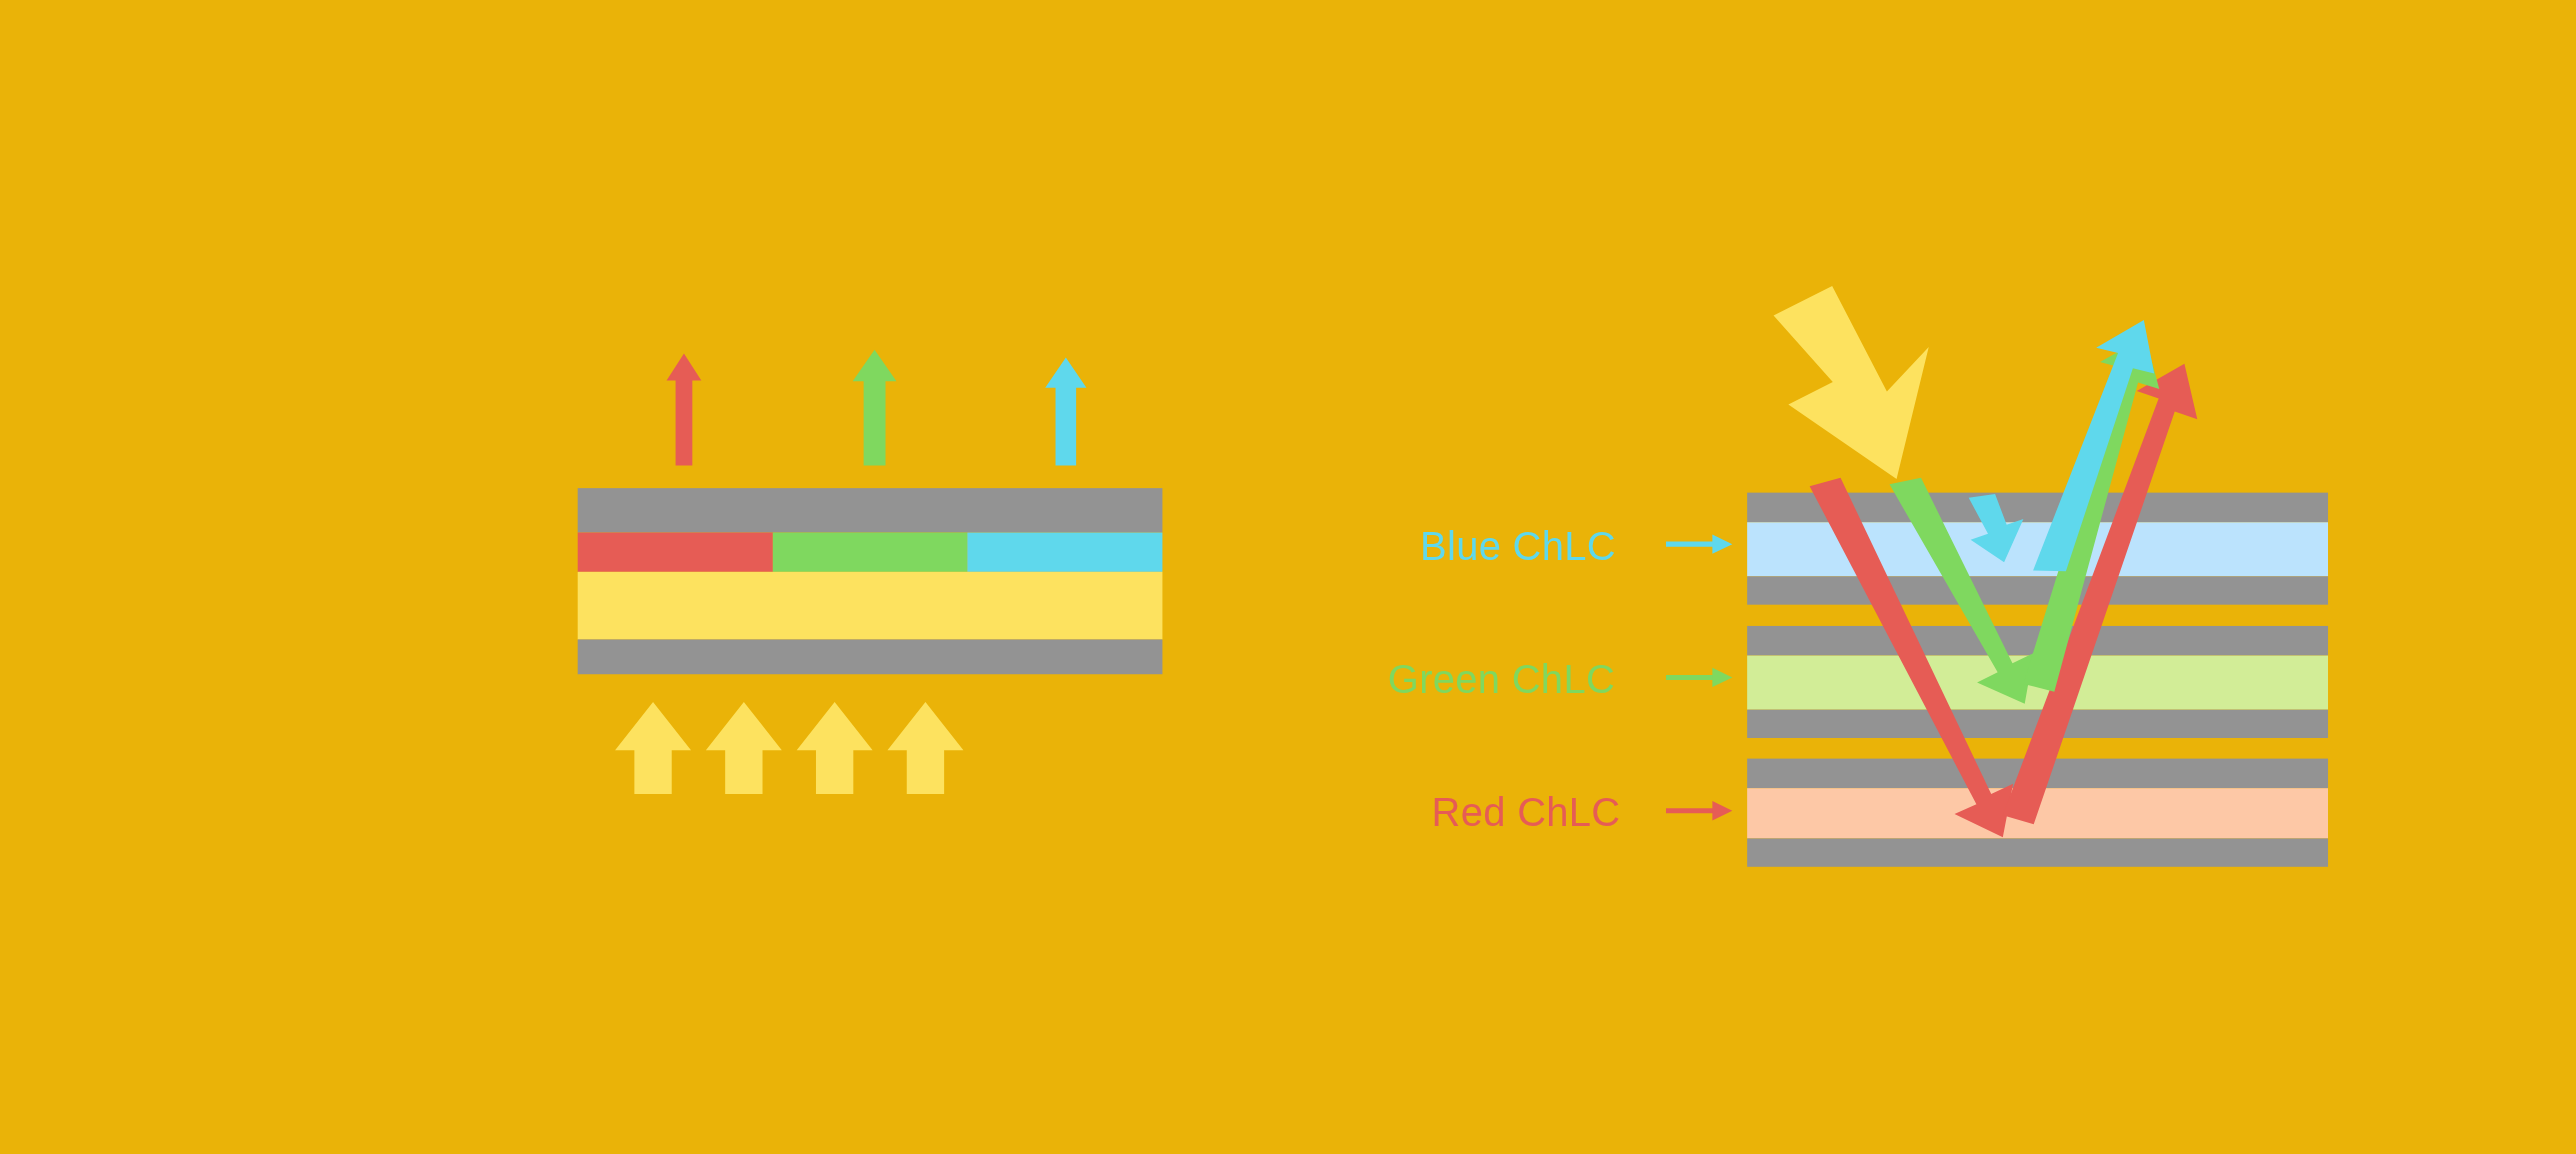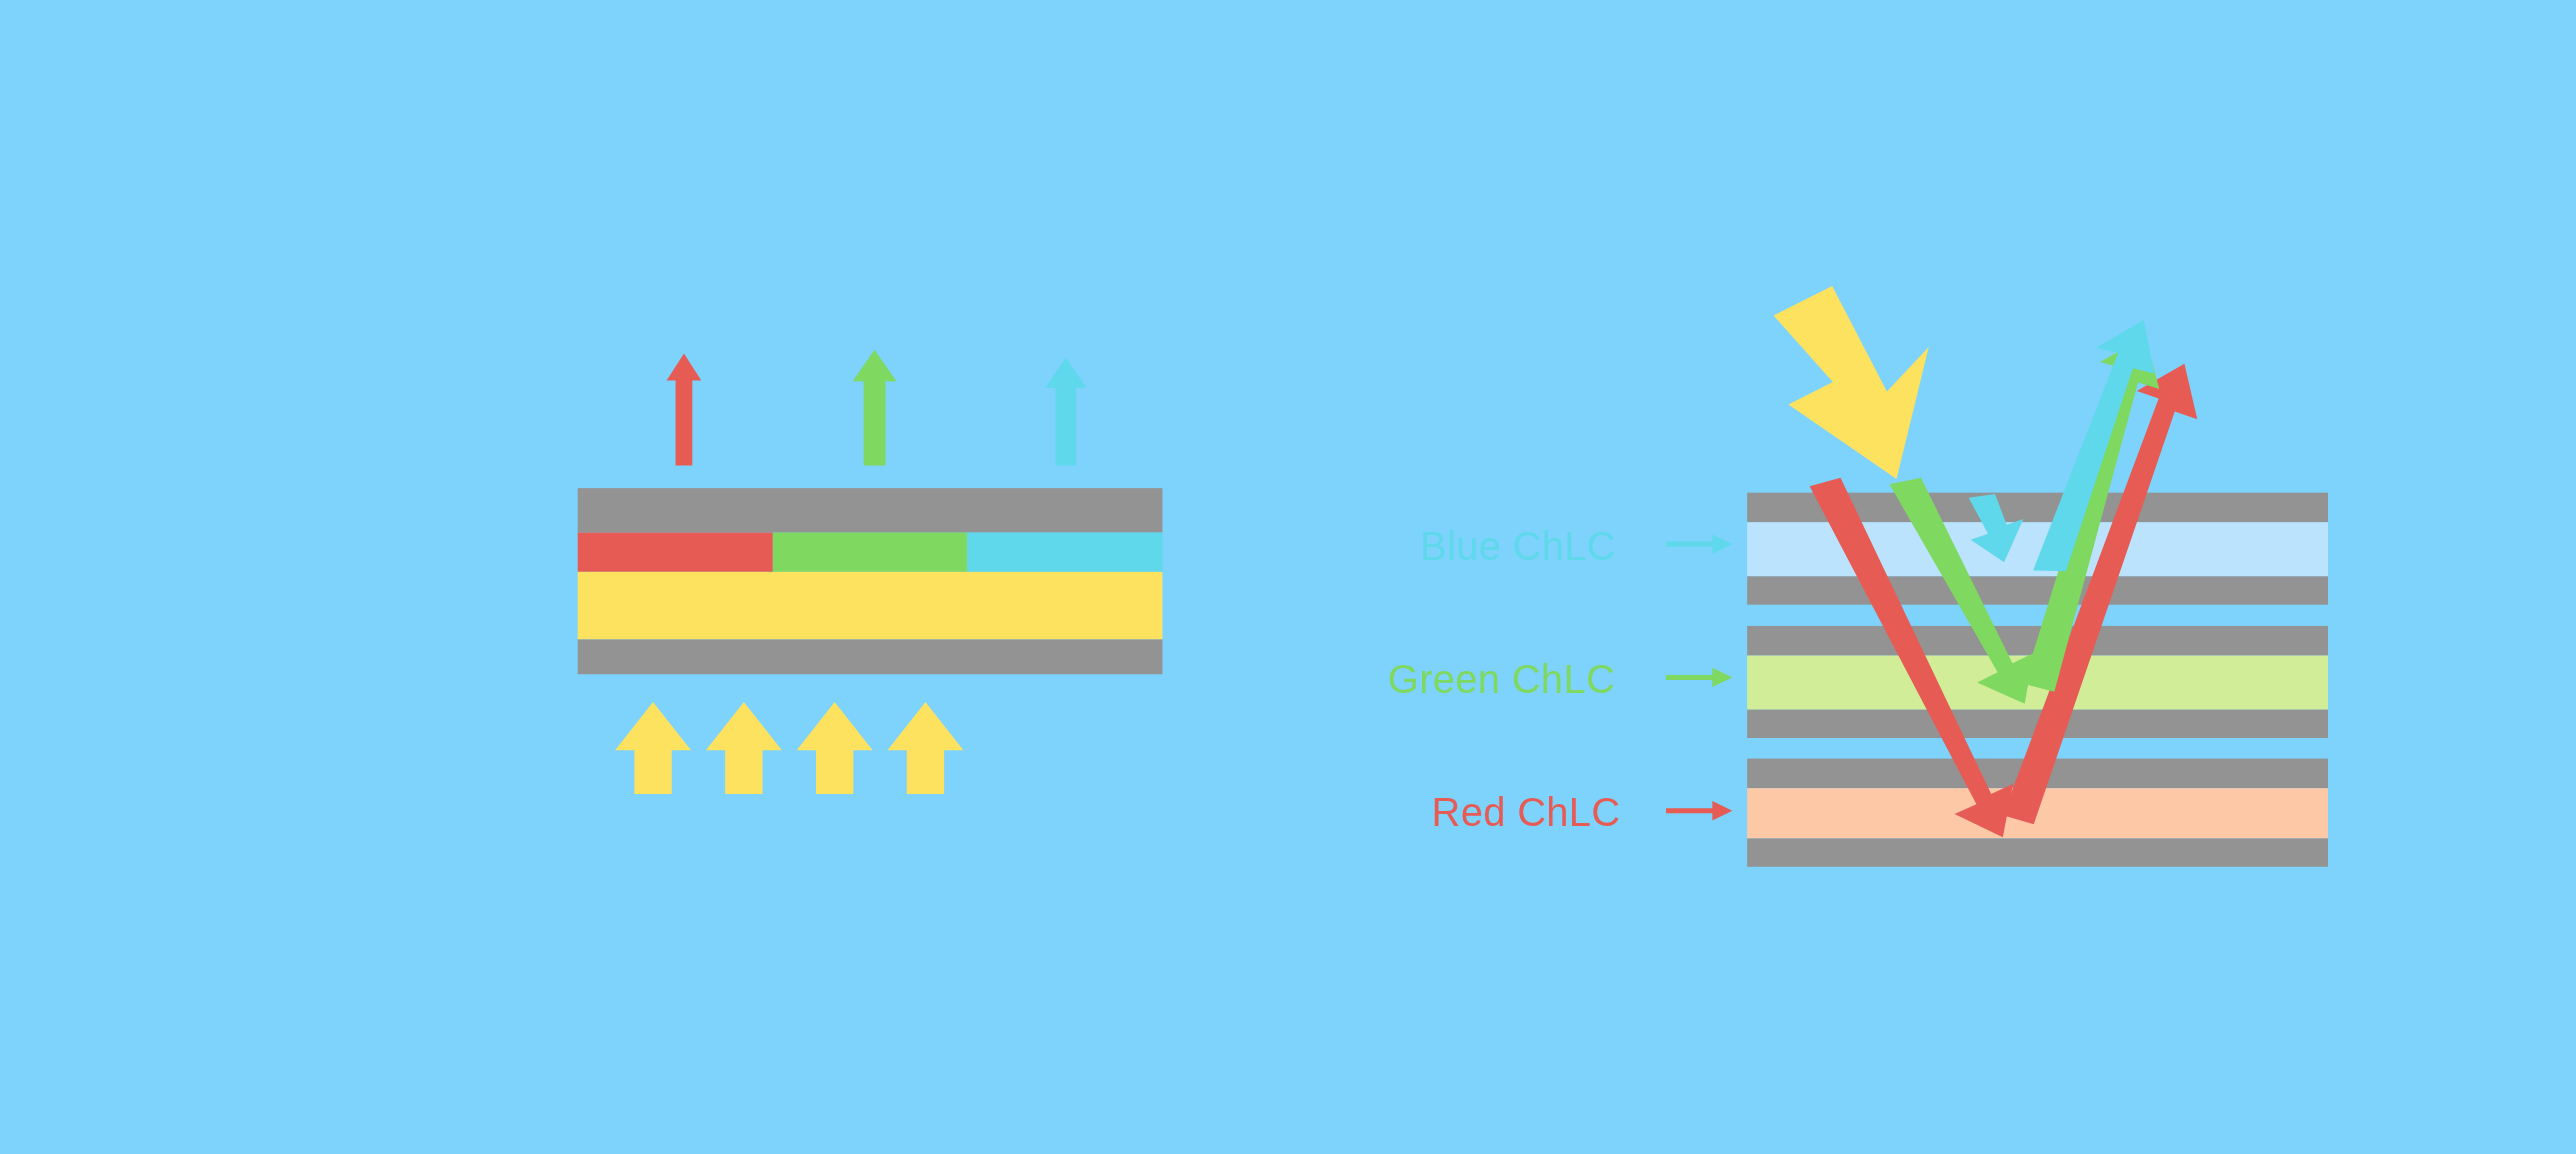--- a/index.html
+++ b/index.html
@@ -10,21 +10,21 @@
   body {
     width: 2576px;
     height: 1154px;
     font-family: "Liberation Sans", sans-serif;
     overflow: hidden;
   }
   #stage {
     position: relative;
     width: 2576px;
     height: 1154px;
-    background: #7dd3fc;
+    background: #eab308;
   }
   .panel {
     position: absolute;
     top: 0;
     left: 0;
     width: 2576px;
     height: 1154px;
   }
   svg.fig {
     position: absolute;

